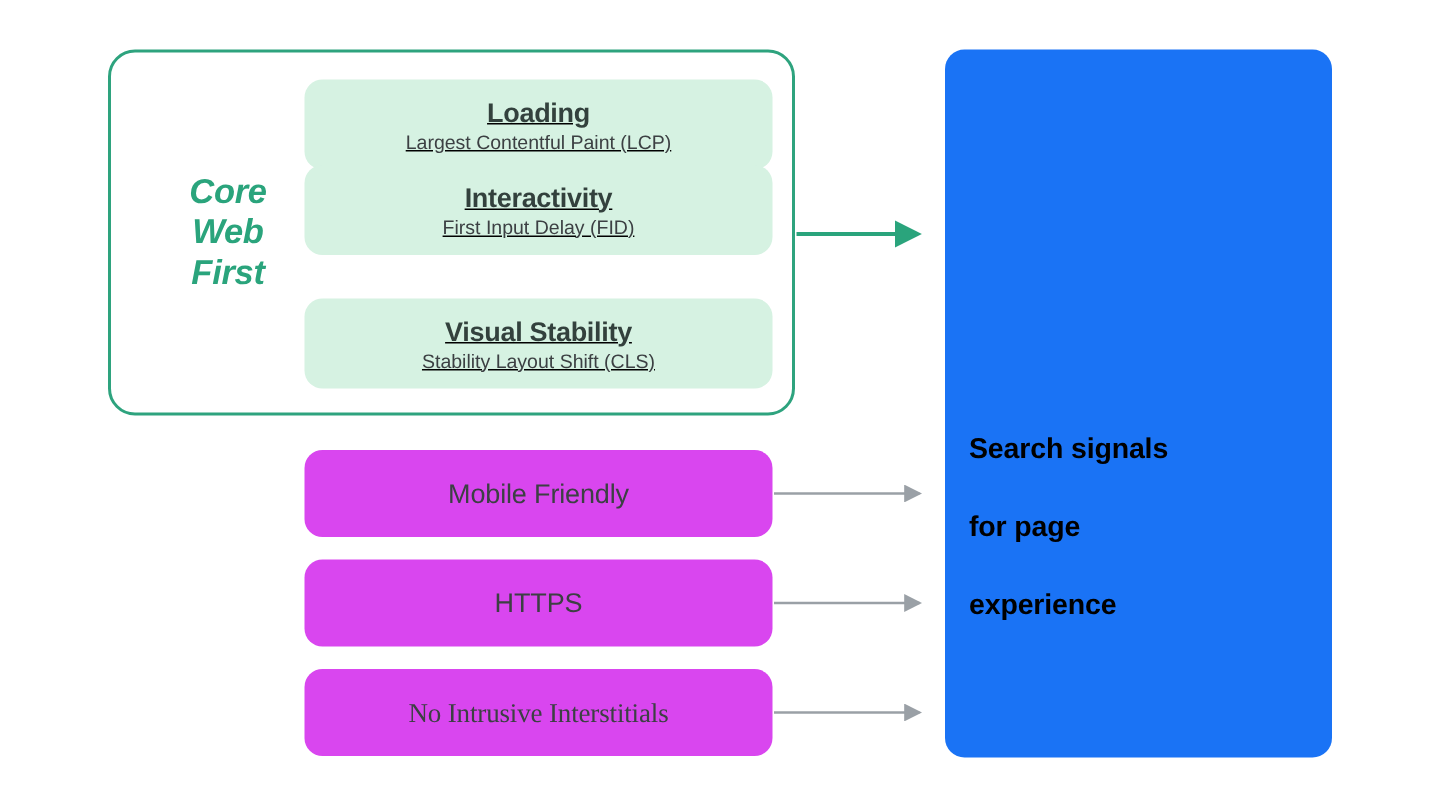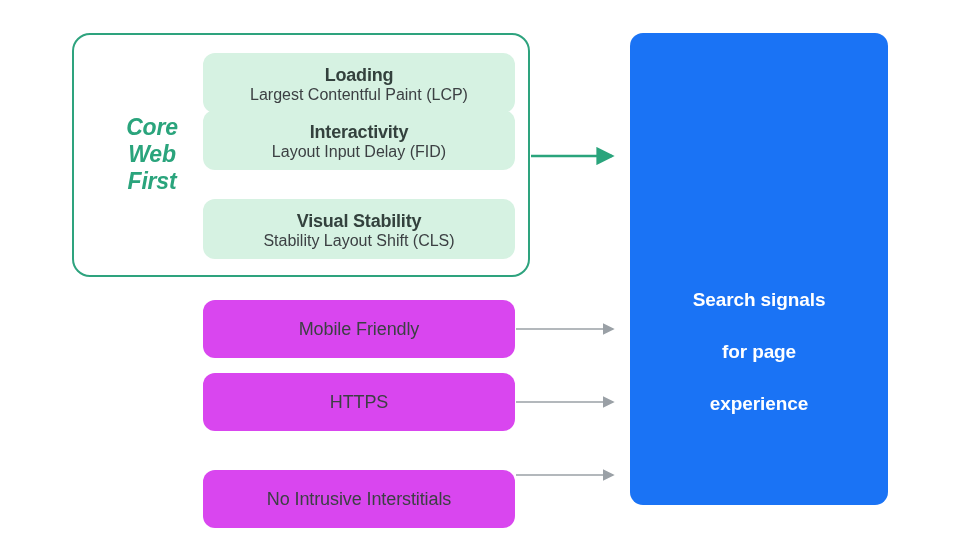--- a/index.html
+++ b/index.html
@@ -51,30 +51,31 @@
     left: 203px;
     width: 312px;
     height: 60px;
     background: #d6f2e2;
     border-radius: 12px;
     box-sizing: border-box;
     display: flex;
     flex-direction: column;
     align-items: center;
     justify-content: center;
+    text-decoration: underline;
   }
   .vital-title {
     font-size: 18px;
     line-height: 21px;
     font-weight: bold;
     color: #33413d;
     letter-spacing: -0.2px;
   }
   .vital-sub {
-    font-size: 16px;
+    font-size: 13px;
     line-height: 15px;
     color: #3c4043;
     margin-top: 1px;
   }
   #vital-0 { top: 53px; }
   #vital-1 { top: 110px; }
   #vital-2 { top: 199px; }
 
   
   .signal-pill {
@@ -90,45 +91,45 @@
     justify-content: center;
   }
   .signal-label {
     font-size: 18px;
     line-height: 21px;
     color: #3c4043;
     letter-spacing: -0.1px;
   }
   #signal-0 { top: 300px; }
   #signal-1 { top: 373px; }
-  #signal-2 { top: 470px; }
+  #signal-2 { top: 446px; font-family: Liberation Serif, serif; }
 
   
   #search-signals-box {
     position: absolute;
     left: 630px;
     top: 33px;
     width: 258px;
     height: 472px;
     background: #1a73f5;
     border-radius: 13px;
     box-sizing: border-box;
   }
   #search-signals-text {
     position: absolute;
     left: 0;
     right: 0;
     top: 228px;
-    text-align: center;
     font-size: 19px;
     line-height: 26px;
     font-weight: bold;
-    color: #ffffff;
+    color: #000000;
     white-space: pre-line;
     letter-spacing: -0.1px;
+    padding-left: 16px;
   }
 
   
   #arrows {
     position: absolute;
     left: 0;
     top: 0;
     width: 960px;
     height: 540px;
     pointer-events: none;
@@ -147,21 +148,21 @@
     <div>First</div>
   </div>
 
   <div class="vital-pill" id="vital-0">
     <div class="vital-title">Loading</div>
     <div class="vital-sub">Largest Contentful Paint (LCP)</div>
   </div>
 
   <div class="vital-pill" id="vital-1">
     <div class="vital-title">Interactivity</div>
-    <div class="vital-sub">Layout Input Delay (FID)</div>
+    <div class="vital-sub">First Input Delay (FID)</div>
   </div>
 
   <div class="vital-pill" id="vital-2">
     <div class="vital-title">Visual Stability</div>
     <div class="vital-sub">Stability Layout Shift (CLS)</div>
   </div>
 
   <div class="signal-pill" id="signal-0">
     <div class="signal-label">Mobile Friendly</div>
   </div>

